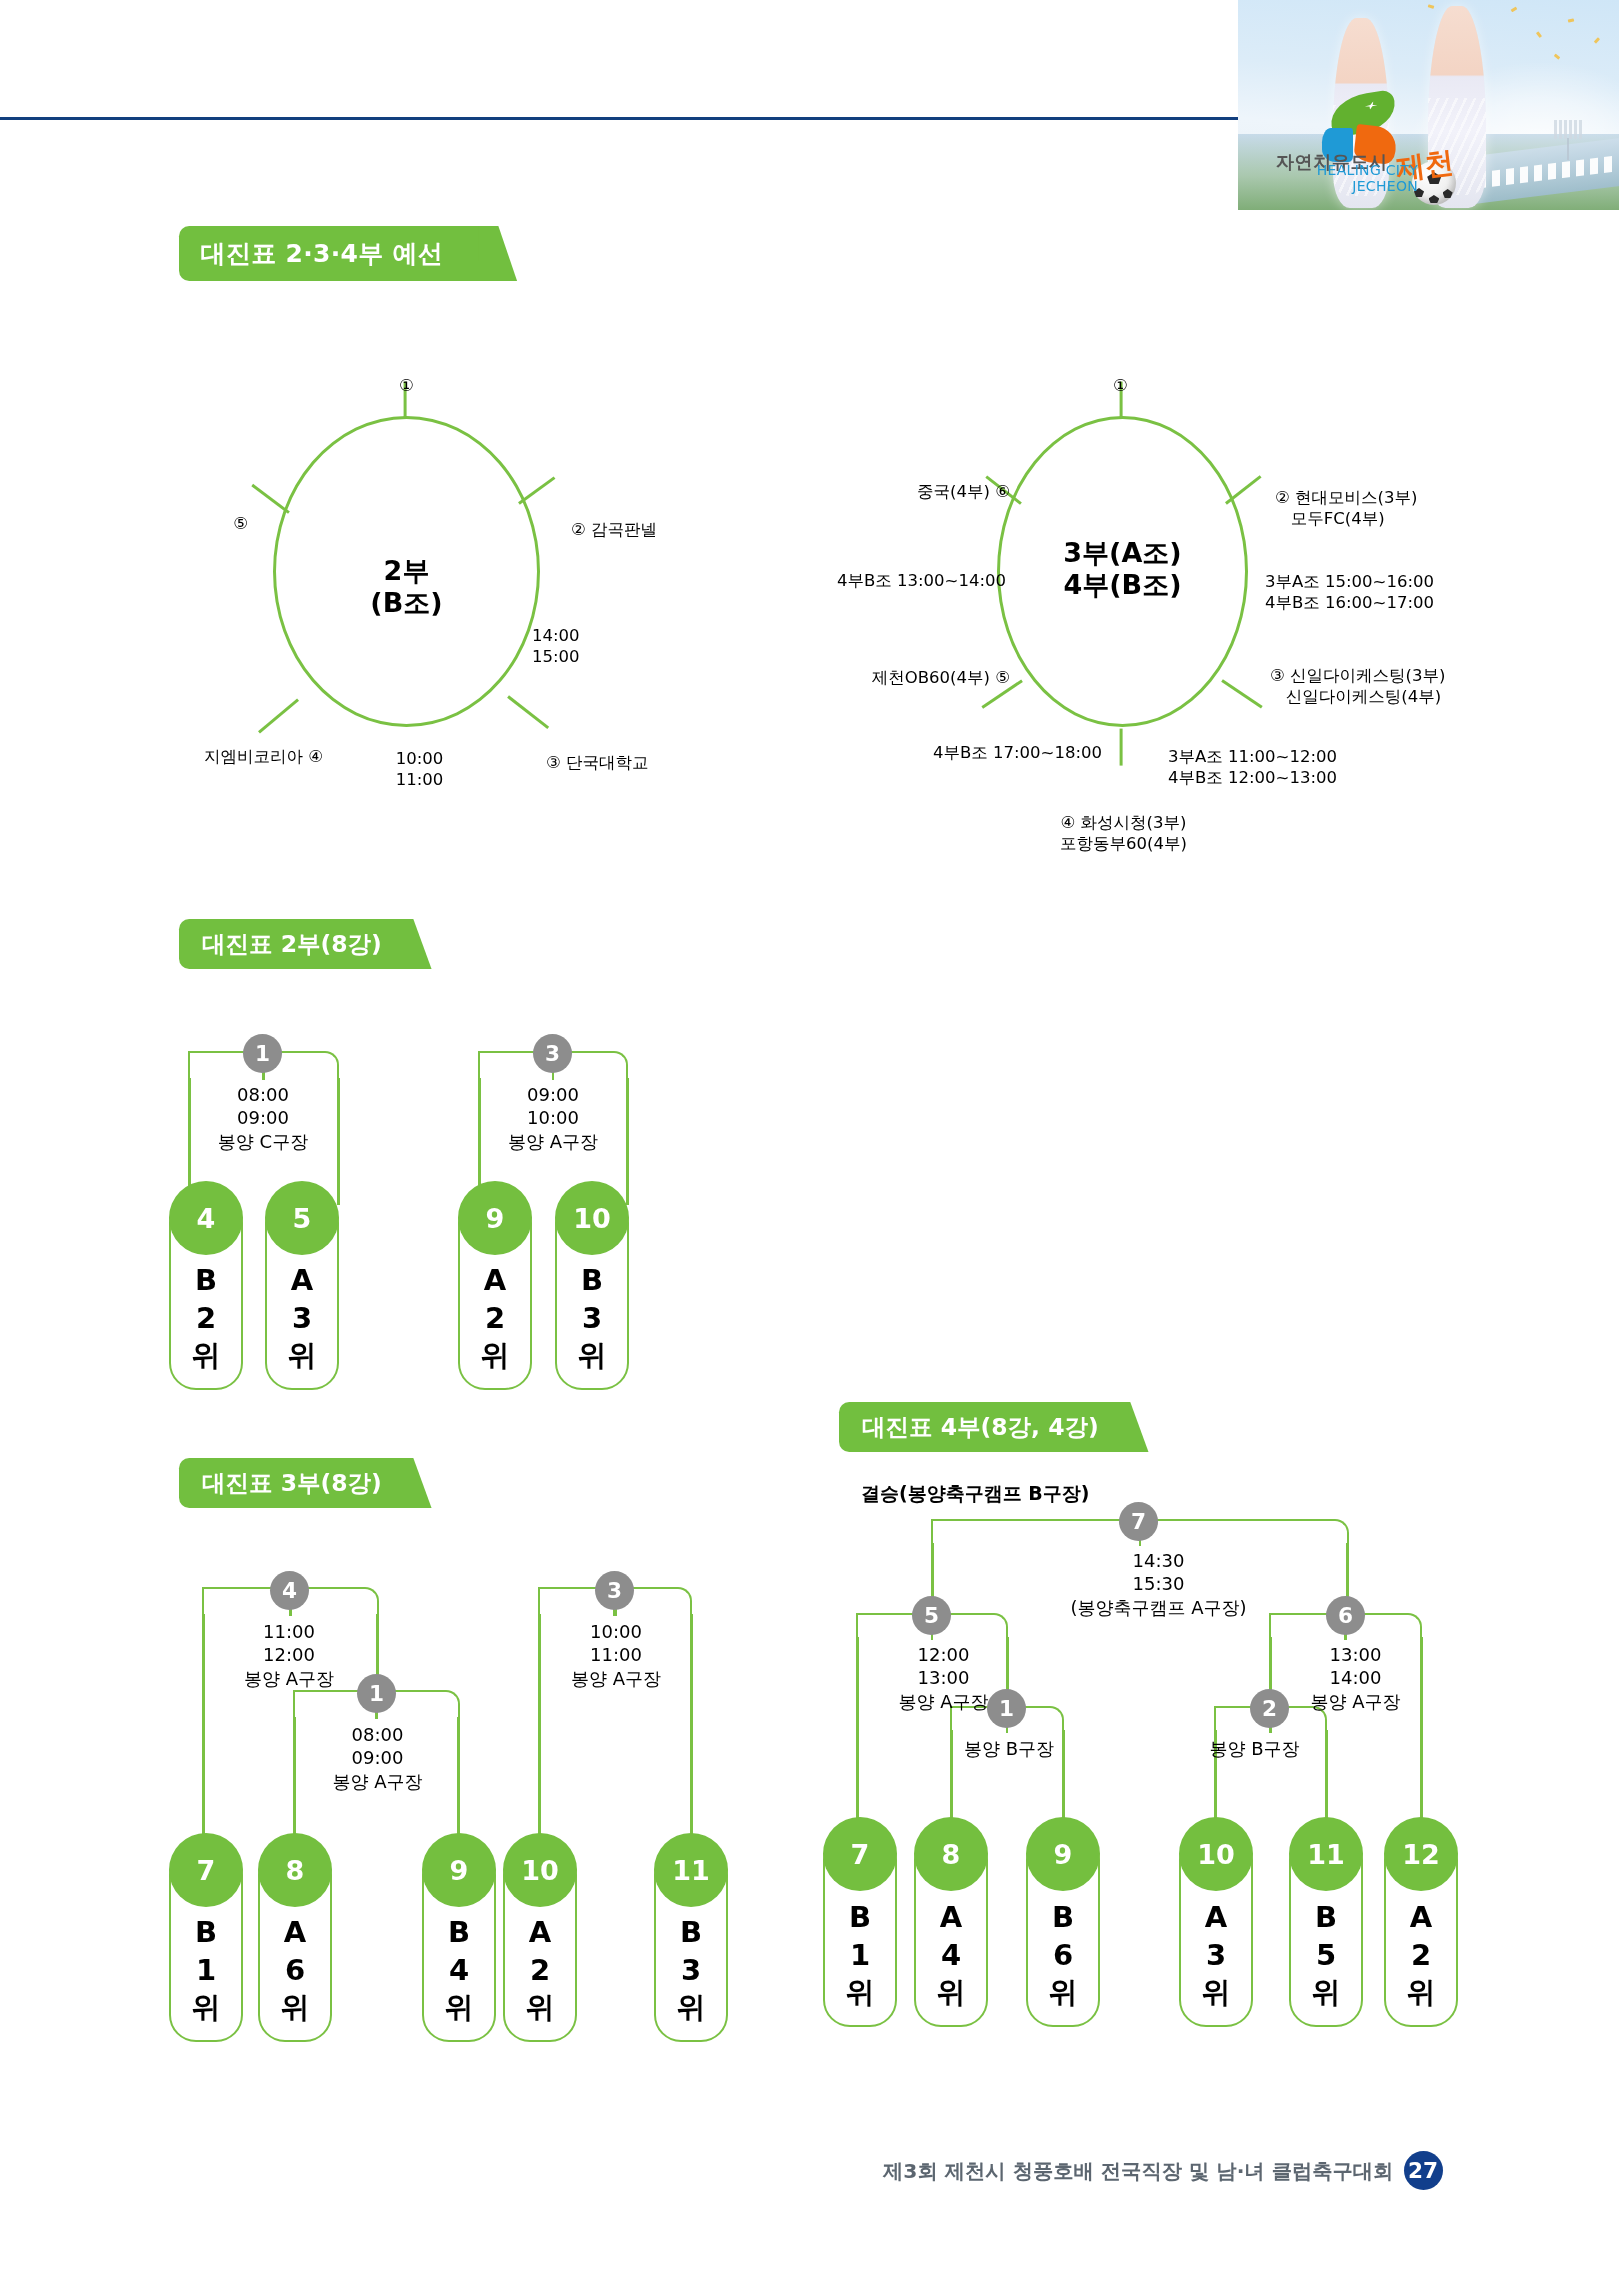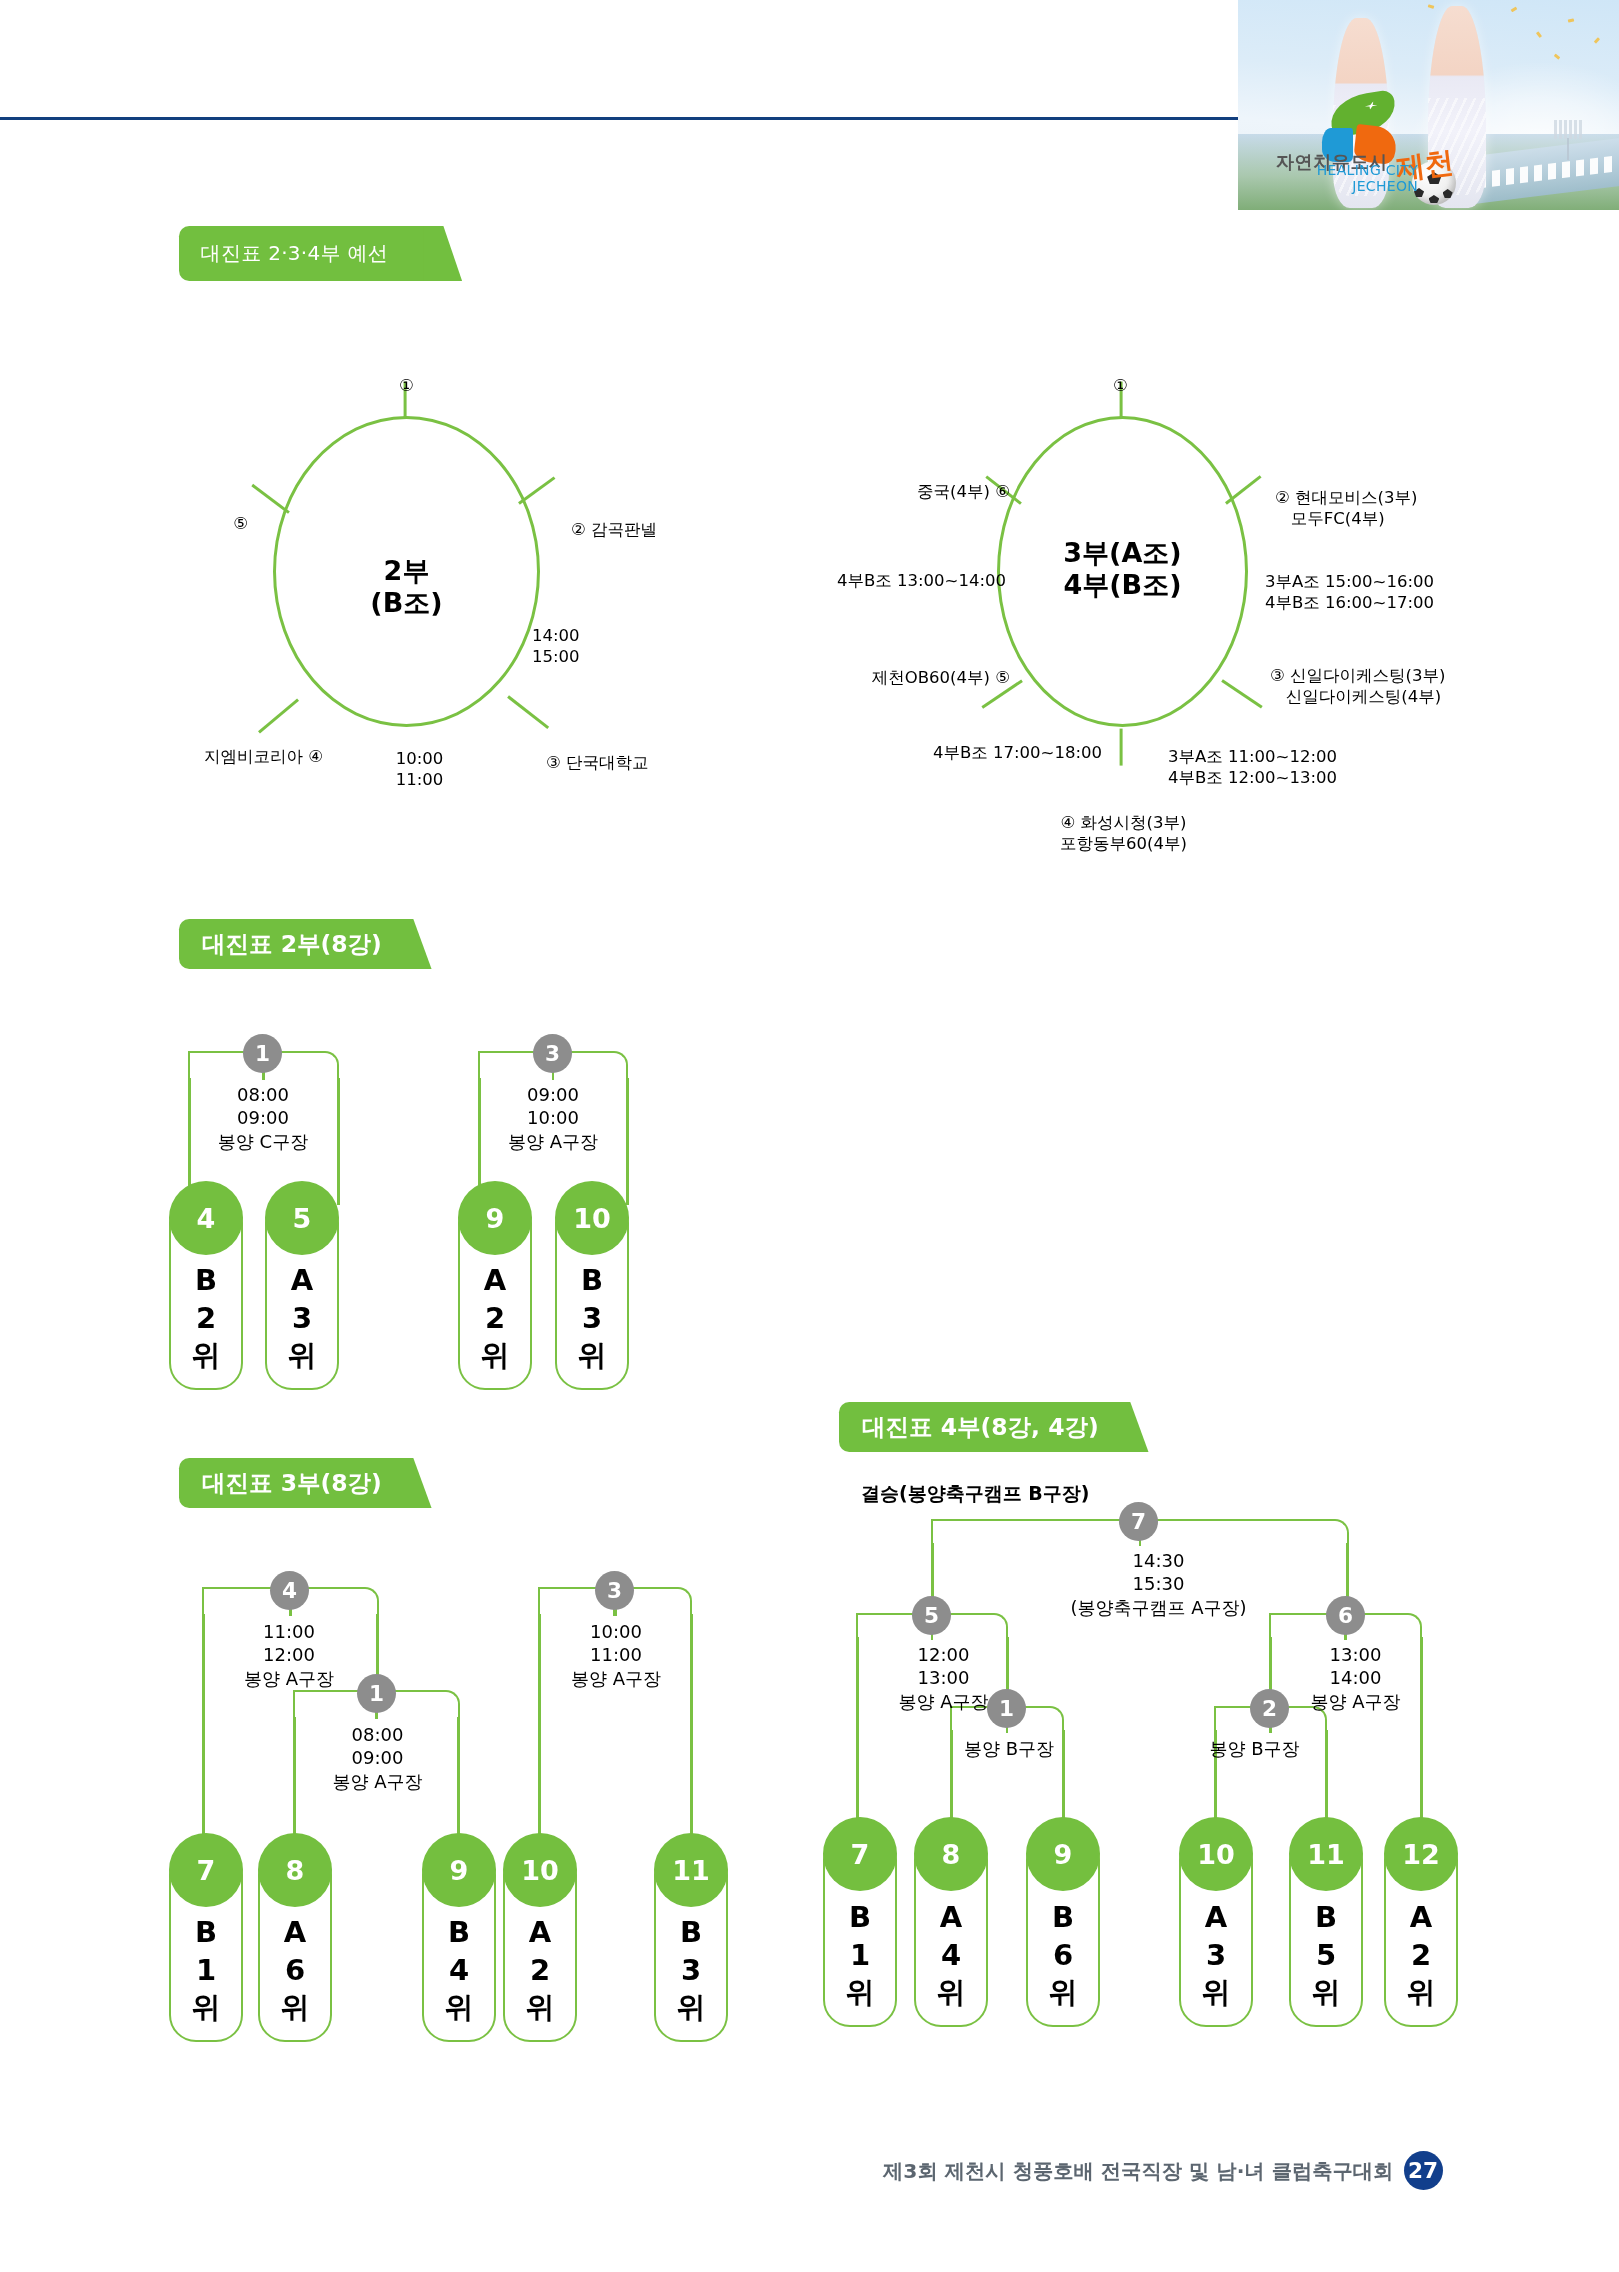--- a/index.html
+++ b/index.html
@@ -111,21 +111,21 @@
     background:#72bf3f;clip-path:polygon(0 0,52% 0,100% 100%,0 100%);
   }
   .mb-right{
     position:relative;background:#00874a;padding:0 28px 0 38px;
     display:flex;align-items:center;margin-left:-19px;
   }
   .mb-right:after{
     content:"";position:absolute;right:-19px;top:0;width:21.6px;height:100%;
     background:#00874a;clip-path:polygon(0 0,100% 0,0 100%);
   }
-  .mb-text{color:#fff;font-size:20px;font-weight:normal;letter-spacing:0.3px;white-space:nowrap;}
+  .mb-text{color:#fff;font-size:25px;font-weight:bold;letter-spacing:0.3px;white-space:nowrap;}
 
   .sec-banner{
     position:absolute;height:50px;background:#72bf3f;
     border-radius:10.2px 0 0 10.2px;display:flex;align-items:center;
     padding:0 12.7px 0 23px;
   }
   .sec-banner:after{
     content:"";position:absolute;right:-37px;top:0;width:38px;height:100%;
     background:#72bf3f;clip-path:polygon(0 0,52% 0,100% 100%,0 100%);
   }

